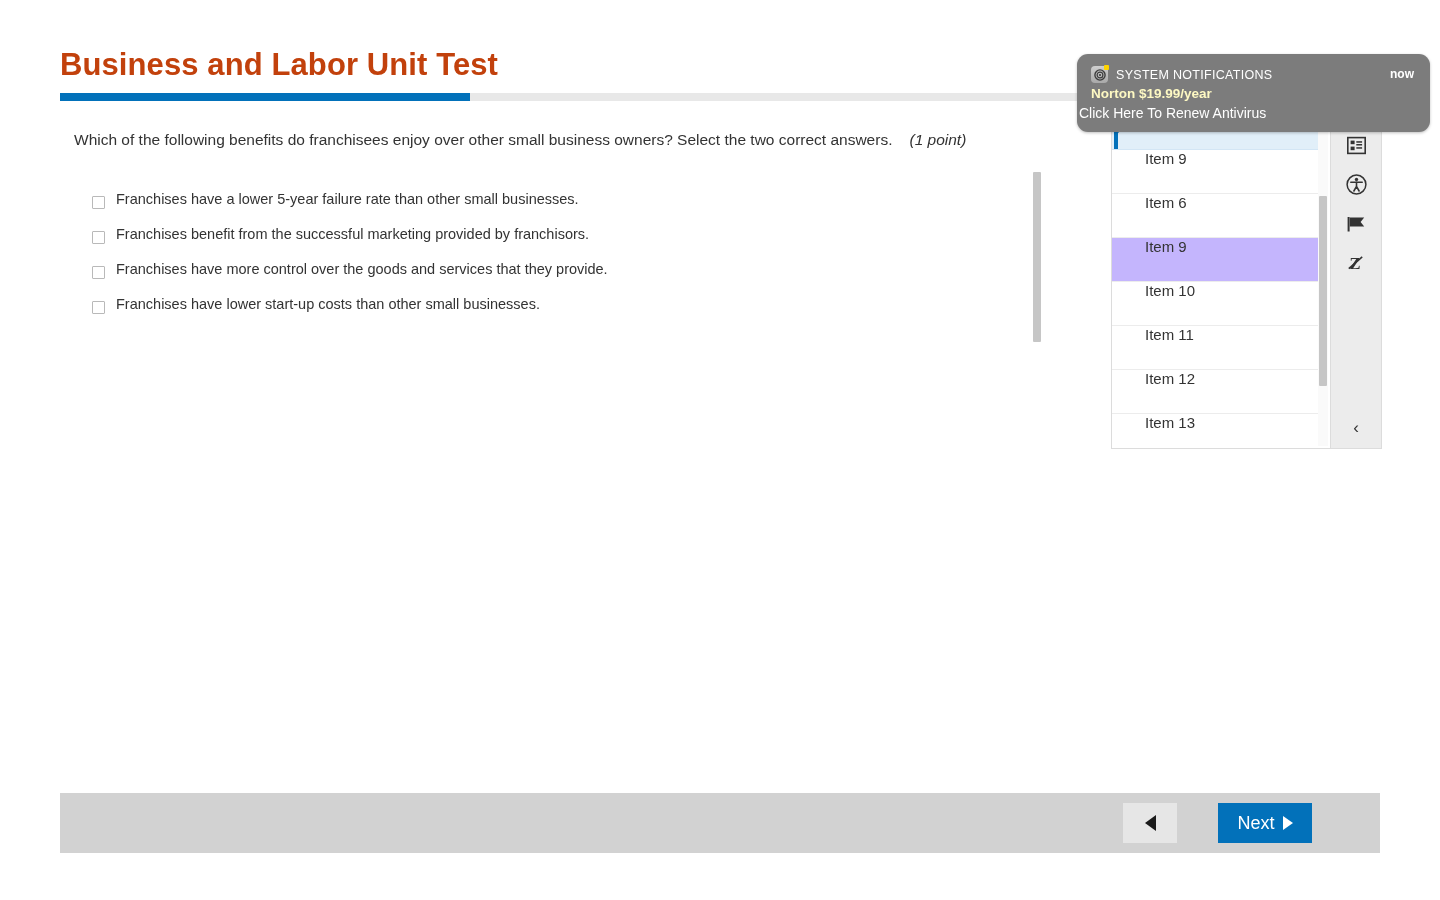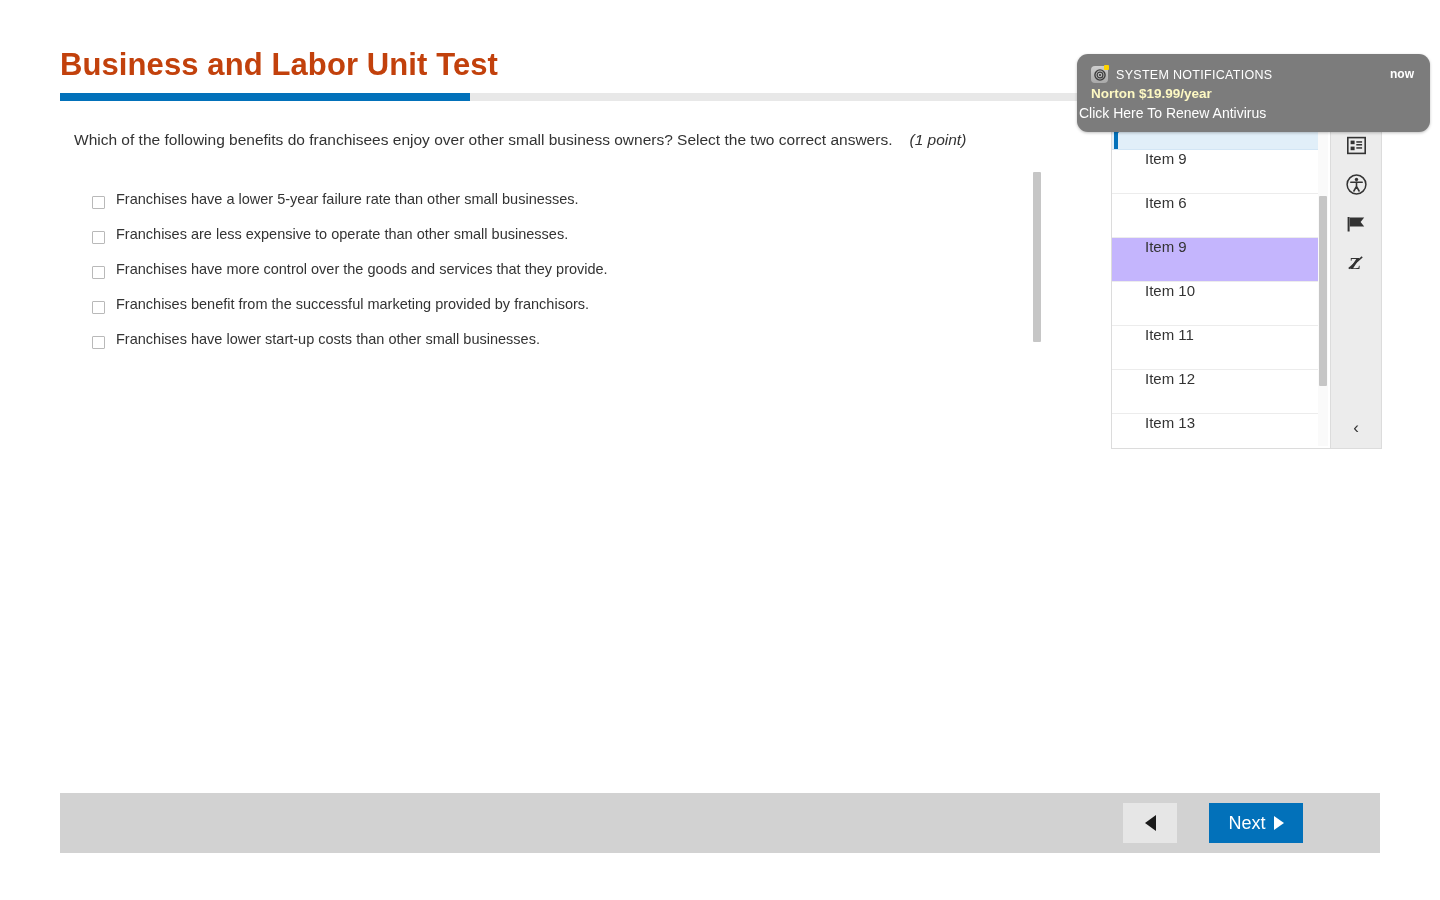--- a/index.html
+++ b/index.html
@@ -132,21 +132,21 @@
     border: none;
   }
   .tri-left {
     width: 0; height: 0;
     border-top: 8px solid transparent;
     border-bottom: 8px solid transparent;
     border-right: 11px solid #1a1a1a;
   }
   .btn-next {
     position: absolute;
-    right: 77px;
+    right: 68px;
     top: 10px;
     width: 94px;
     height: 40px;
     background: #0271ba;
     color: #ffffff;
     display: flex;
     align-items: center;
     justify-content: center;
     gap: 8px;
     cursor: pointer;
@@ -371,29 +371,25 @@
     <span>Which of the following benefits do franchisees enjoy over other small business owners? Select the two correct answers.</span><span class="question-points">(1 point)</span>
   </div>
 
   <div class="options" id="options-list">
       <div class="option-row">
         <span class="option-box"></span>
         <span class="option-label">Franchises have a lower 5-year failure rate than other small businesses.</span>
       </div>
       <div class="option-row">
         <span class="option-box"></span>
-        <span class="option-label">Franchises are less expensive to operate than other small businesses.</span>
+        <span class="option-label">Franchises benefit from the successful marketing provided by franchisors.</span>
       </div>
       <div class="option-row">
         <span class="option-box"></span>
         <span class="option-label">Franchises have more control over the goods and services that they provide.</span>
-      </div>
-      <div class="option-row">
-        <span class="option-box"></span>
-        <span class="option-label">Franchises benefit from the successful marketing provided by franchisors.</span>
       </div>
       <div class="option-row">
         <span class="option-box"></span>
         <span class="option-label">Franchises have lower start-up costs than other small businesses.</span>
       </div>
     </div>
 
   <div class="content-scrollbar">
     <div class="thumb"></div>
   </div>

